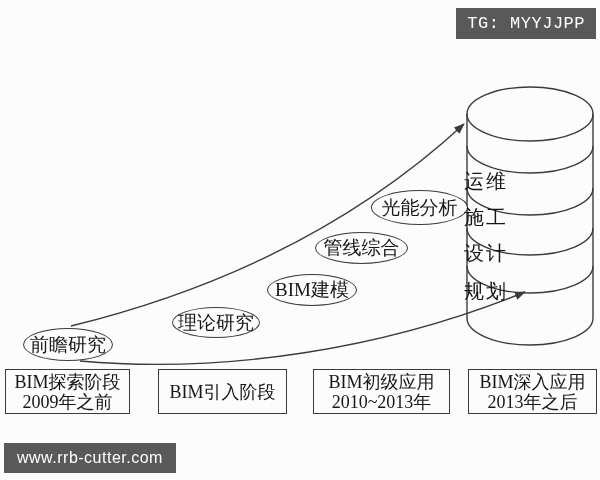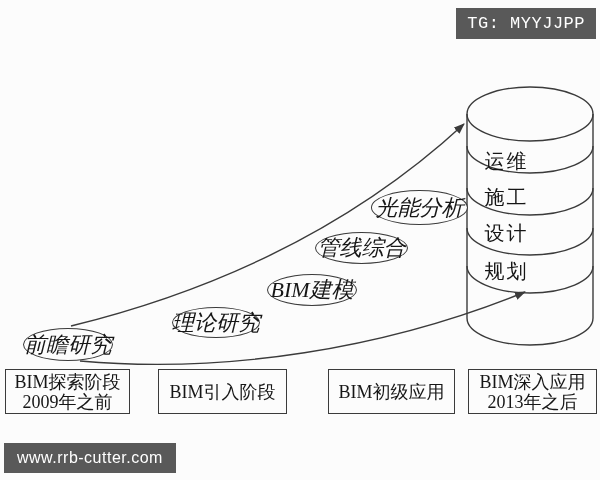--- a/index.html
+++ b/index.html
@@ -31,39 +31,39 @@
   svg .stroke { stroke: var(--line); fill: none; stroke-width: 1.4; }
   svg .arrowhead-fill { fill: var(--line); }
 
   .bubble {
     position: absolute;
     border: 1.4px solid var(--line);
     border-radius: 50%;
     display: flex;
     align-items: center;
     justify-content: center;
-    font-size: 22px;
+    font-size: 19px;
     white-space: nowrap;
     background: var(--background);
-    font-style: italic;
   }
   .bubble-1 { left: 23px;  top: 328px; width: 90px; height: 33px; }
   .bubble-2 { left: 172px; top: 307px; width: 88px; height: 31px; }
   .bubble-3 { left: 267px; top: 274px; width: 90px; height: 32px; }
   .bubble-4 { left: 315px; top: 232px; width: 93px; height: 32px; }
   .bubble-5 { left: 371px; top: 190px; width: 97px; height: 35px; }
 
   .cyl-label {
     position: absolute;
-    left: 446px;
+    left: 464px;
     width: 121px;
-    text-align: center;
+    text-align: left;
     font-size: 20px;
     line-height: 24px;
     letter-spacing: 2px;
+    margin-top: 20px;
   }
   .cyl-label-1 { top: 149px; }
   .cyl-label-2 { top: 185px; }
   .cyl-label-3 { top: 221px; }
   .cyl-label-4 { top: 259px; }
 
   .stage-box {
     position: absolute;
     top: 369px;
     height: 45px;
@@ -73,21 +73,21 @@
     align-items: center;
     justify-content: center;
     text-align: center;
     font-size: 18px;
     line-height: 20px;
     background: var(--background);
     white-space: nowrap;
   }
   .stage-box-1 { left: 5px;   width: 125px; }
   .stage-box-2 { left: 158px; width: 129px; }
-  .stage-box-3 { left: 313px; width: 127px; margin-left: 15px; }
+  .stage-box-3 { left: 313px; width: 137px; }
   .stage-box-4 { left: 468px; width: 129px; }
 
   .corner-badge {
     position: absolute;
     background: var(--badge-bg);
     color: var(--badge-text);
     font-family: "Liberation Sans", "DejaVu Sans", sans-serif;
     display: flex;
     align-items: center;
     white-space: nowrap;
@@ -160,20 +160,21 @@
 
   <div class="stage-box stage-box-1">
     <span>BIM探索阶段</span>
     <span>2009年之前</span>
   </div>
   <div class="stage-box stage-box-2">
     <span>BIM引入阶段</span>
   </div>
   <div class="stage-box stage-box-3">
     <span>BIM初级应用</span>
+    <span>2010~2013年</span>
   </div>
   <div class="stage-box stage-box-4">
     <span>BIM深入应用</span>
     <span>2013年之后</span>
   </div>
 
   <div class="corner-badge tg-badge">TG: MYYJJPP</div>
   <div class="corner-badge site-watermark">www.rrb-cutter.com</div>
 
 </div>

